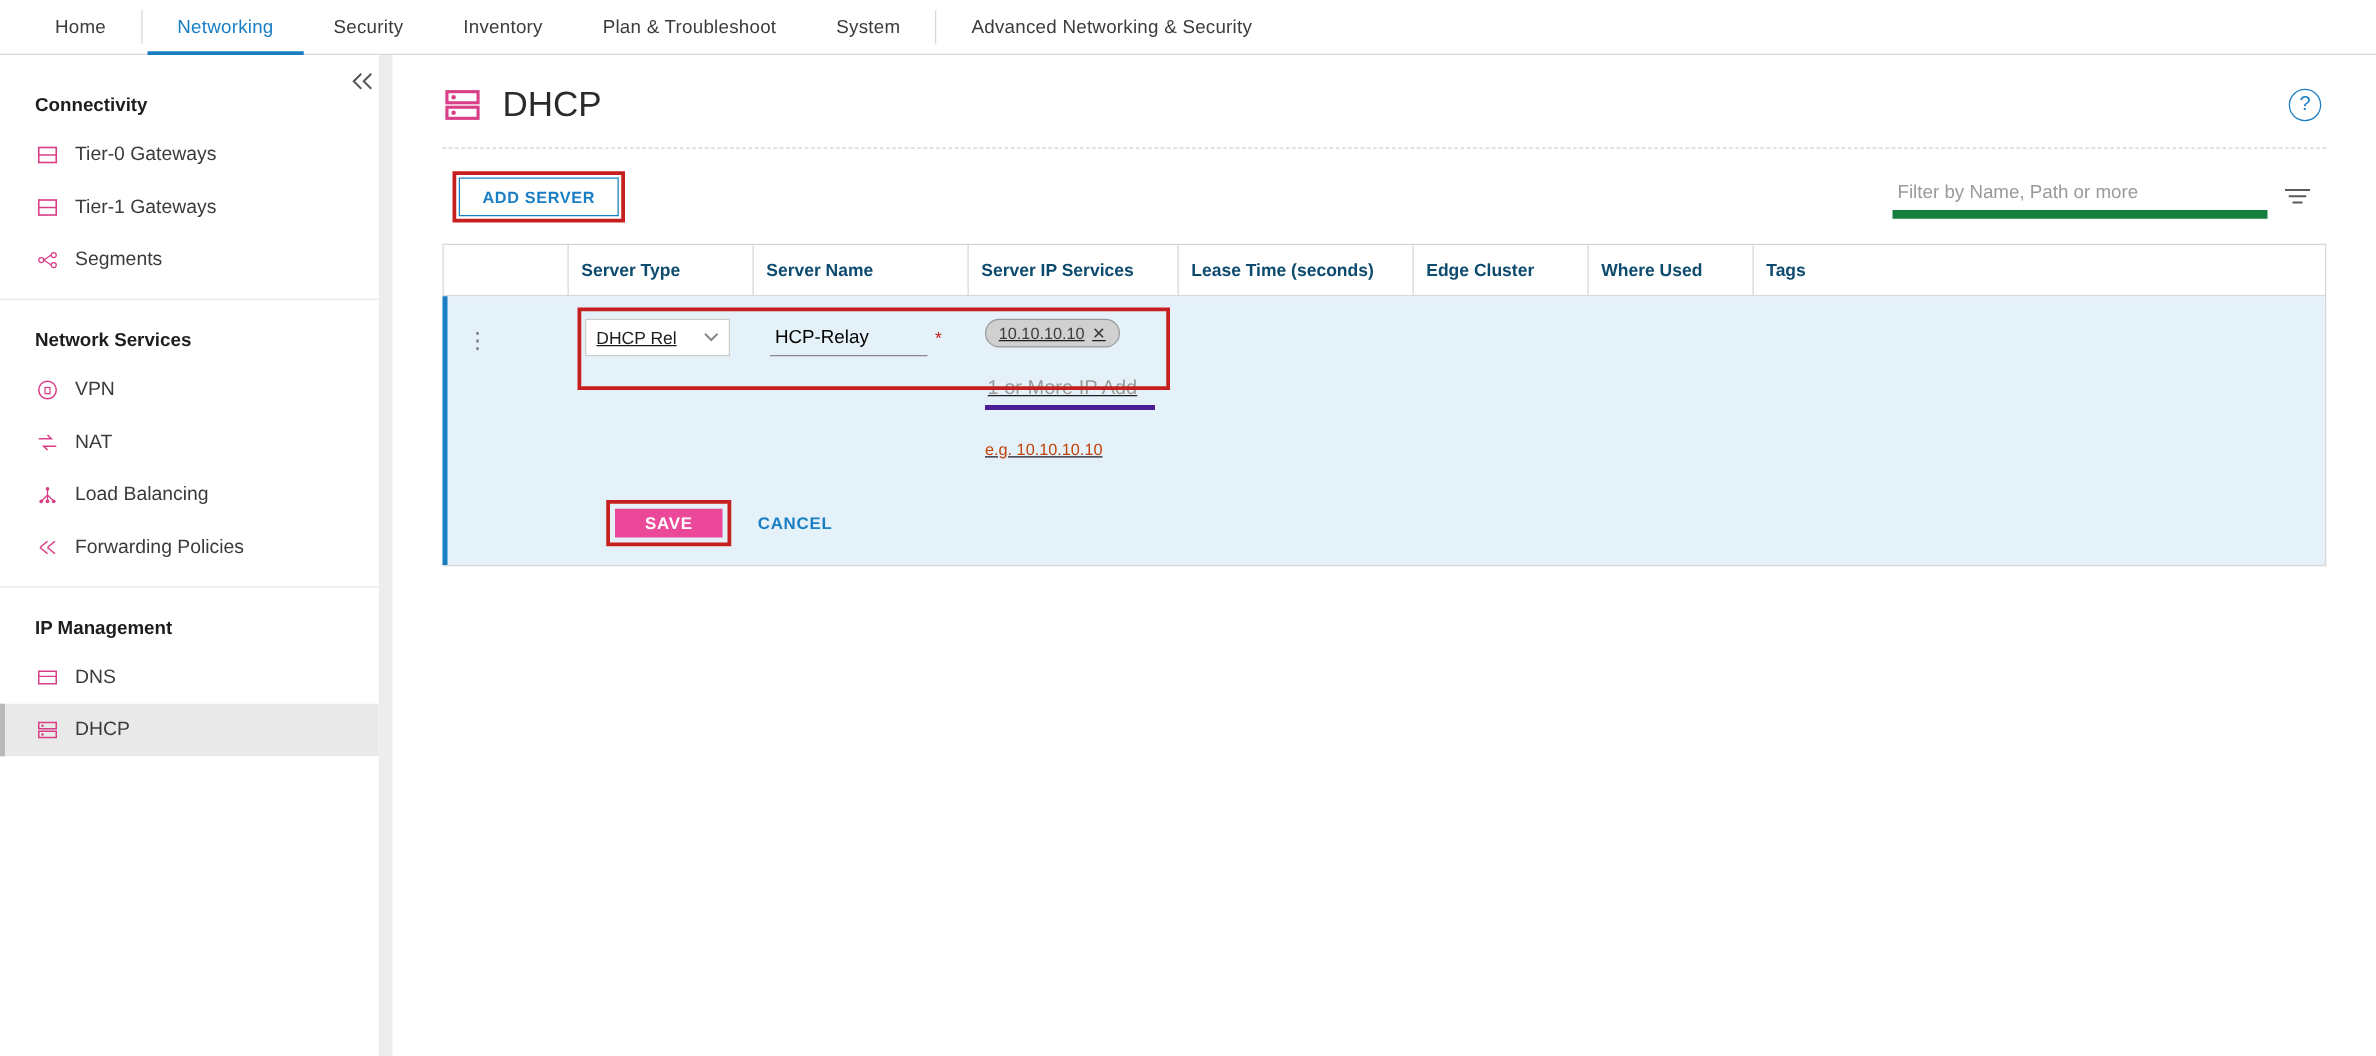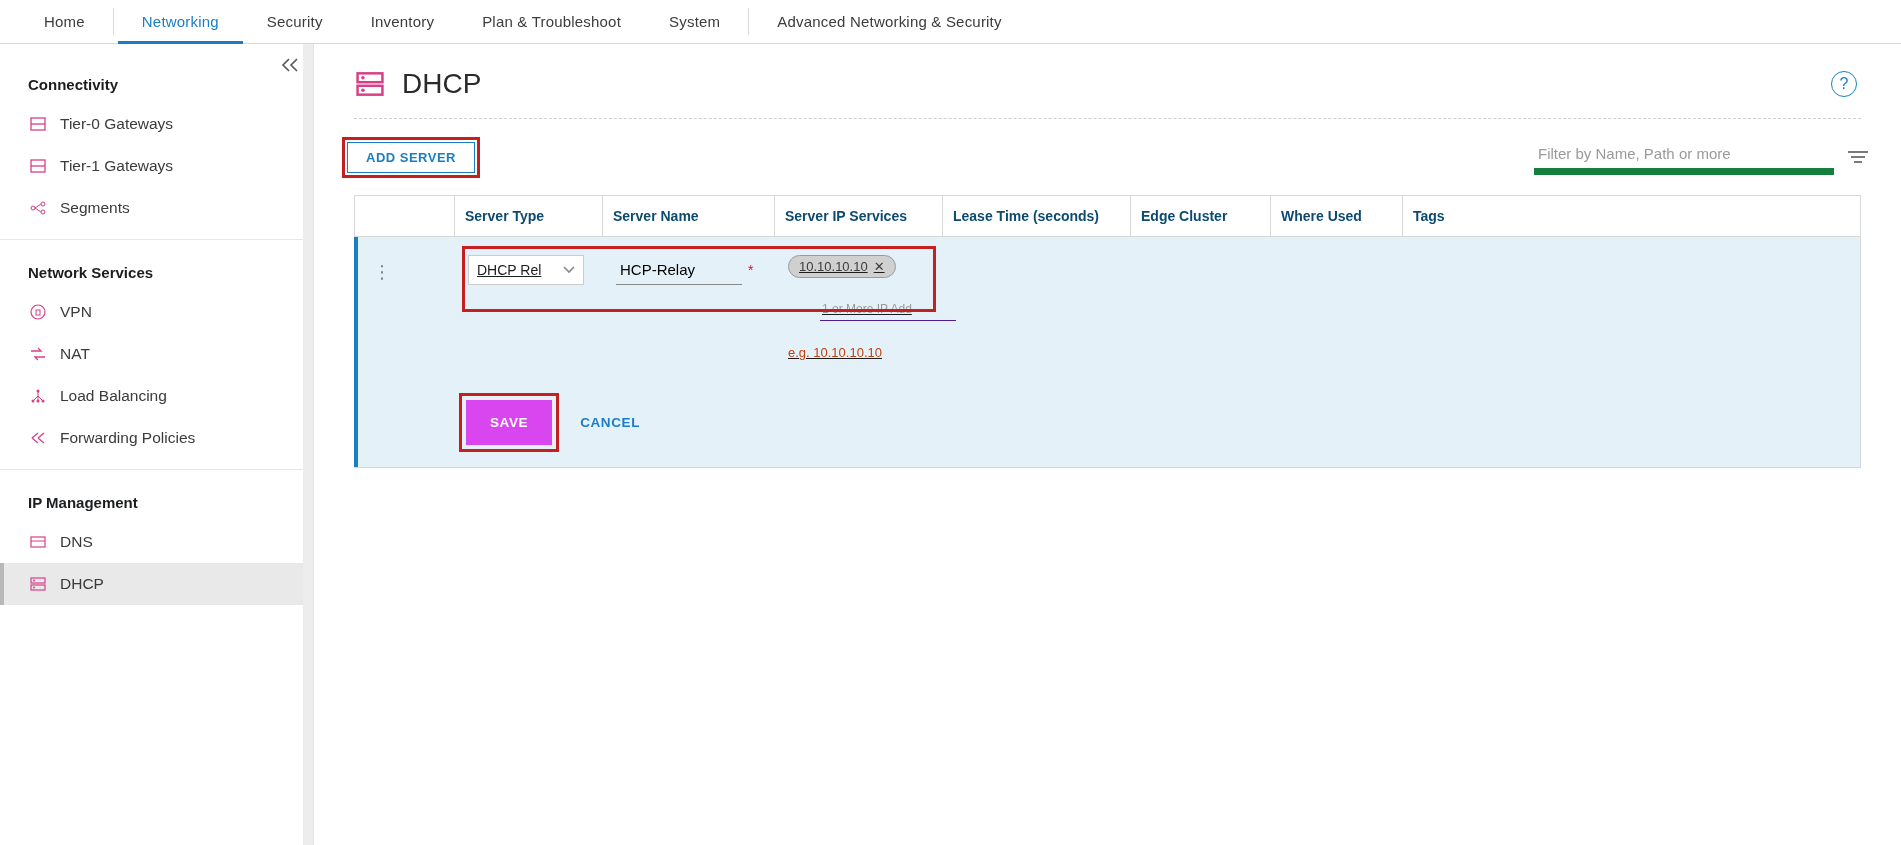--- a/index.html
+++ b/index.html
@@ -23,21 +23,21 @@
 .side-item .icon { width:20px; color:#d83f87; display:flex; align-items:center; justify-content:center; }
 .side-sep { border:none; border-top:1px solid #e8e8e8; margin: 10px 0 0; }
 
 .content-col { flex:1; background:#fff; position:relative; overflow:auto; }
 .page-header { display:flex; align-items:center; gap:16px; padding: 24px 44px 18px 40px; }
 .page-title-icon { color:#d83f87; }
 .page-title { font-size:28px; font-weight:400; color:#2a2a2a; }
 .help-icon { margin-left:auto; width:26px; height:26px; border:1.5px solid #1a7ec4; border-radius:50%; color:#1a7ec4; display:flex; align-items:center; justify-content:center; font-size:16px; cursor:pointer; }
 .dashed-sep { border:none; border-top:1px dashed #cfcfcf; margin: 0 40px; }
 
-.toolbar { display:flex; align-items:center; padding: 20px 33px; gap:20px; }
+.toolbar { display:flex; align-items:center; padding: 20px 53px; gap:20px; }
 .add-btn { border:1.5px solid #1a7ec4; color:#1a7ec4; background:#fff; padding:7px 18px; font-size:13px; font-weight:600; letter-spacing:.5px; cursor:pointer; }
 .hl-red { outline:3px solid #c61f1f; outline-offset:2px; }
 .filter-area { margin-left:auto; display:flex; align-items:center; gap:14px; }
 .filter-input { border:none; border-bottom:7px solid #15803d; padding:6px 4px; font-size:15px; width:300px; outline:none; color:#3c3c3c; background:transparent; }
 .filter-input::placeholder { color:#9a9a9a; }
 .filter-icon { color:#5a5a5a; cursor:pointer; }
 
 .grid-wrap { margin: 0 40px; border:1px solid #d6d7d8; border-left:none; }
 .grid-head { display:flex; background:#fff; border-bottom:1px solid #d6d7d8; }
 .col { padding:12px 10px; font-size:14px; font-weight:600; color:#0c4a6e; border-left:1px solid #d6d7d8; }
@@ -62,32 +62,32 @@
 .sel-box { display:flex; align-items:center; border:1px solid #ccc; background:#fff; padding:6px 8px; width:116px; cursor:pointer;text-decoration:underline; }
 .sel-text { flex:1; white-space:nowrap; overflow:hidden; }
 .chev-down { color:#888; margin-left:4px; }
 
 .txt-input { border:none; border-bottom:1px solid #8a8a8a; background:transparent; padding:6px 4px; font-size:15px; width:126px; outline:none; }
 .req-star { color:#c61f1f; margin-left:6px; }
 
 .ip-cell { display:flex; flex-direction:column; gap:20px;text-decoration:underline; }
 .chip { display:inline-flex; align-items:center; background:#d0d0d0; border:1px solid #9a9a9a; border-radius:14px; padding:3px 10px; font-size:13px; color:#3c3c3c; gap:6px; width:fit-content; }
 .chip-x { cursor:pointer; }
-.ip-more { border:none; border-bottom:1px solid #4c1d95; background:transparent; padding:4px 2px; font-size:12px; width:136px; outline:none;margin-left:32px; }
+.ip-more { border:none; border-bottom:4px solid #4c1d95; background:transparent; padding:4px 2px; font-size:16px; width:136px; outline:none; }
 .ip-more::placeholder { color:#9a9a9a; }
 .hint { font-size:13px; color:#c2410c; margin-top:4px; }
 
 .tags-cell { display:flex; align-items:flex-start; gap:6px; }
 .tag-input { border:1px solid #cfcfcf; background:#fff; padding:5px 6px; width:40px; font-size:13px; color:#888; }
 .tag-input::placeholder{color:#999;}
 .add-circle { width:20px; height:20px; border-radius:50%; background:#1a93d8; color:#fff; display:flex; align-items:center; justify-content:center; font-size:14px; cursor:pointer; margin-top:3px;}
 .tags-hint { font-size:12.5px; color:#808080; margin-top:6px; line-height:1.35; max-width:120px;}
 
 .action-row { display:flex; align-items:center; gap:28px; margin-top:40px; padding-left:108px; }
-.save-btn { background:#d946ef; color:#fff; border:none; padding:15px 24px; font-size:13.5px; font-weight:600; letter-spacing:.6px; cursor:pointer; }
+.save-btn { background:#ec4899; color:#fff; border:none; padding:4px 24px; font-size:13.5px; font-weight:600; letter-spacing:.6px; cursor:pointer;margin-left:26px; }
 .cancel-link { color:#1a7ec4; font-size:13.5px; font-weight:600; letter-spacing:.6px; cursor:pointer; }
 .hl-save { outline:3px solid #c61f1f; outline-offset:4px; }
 
 svg { display:block; }
 </style>
 </head>
 <body>
 
 <div class="top-nav">
   <div class="nav-item">

